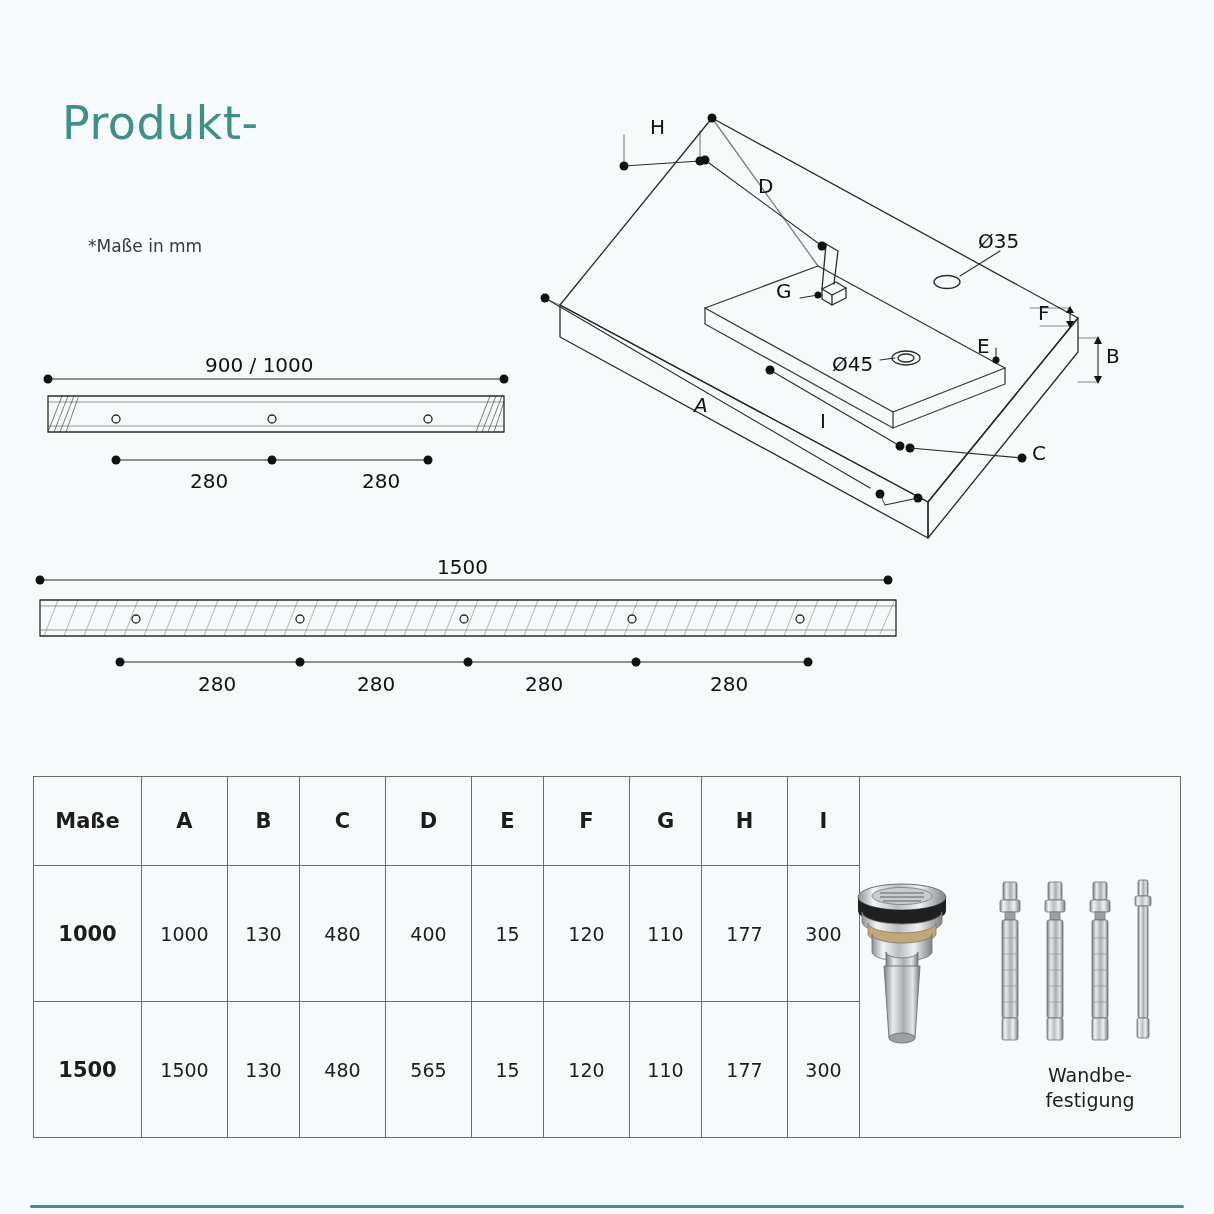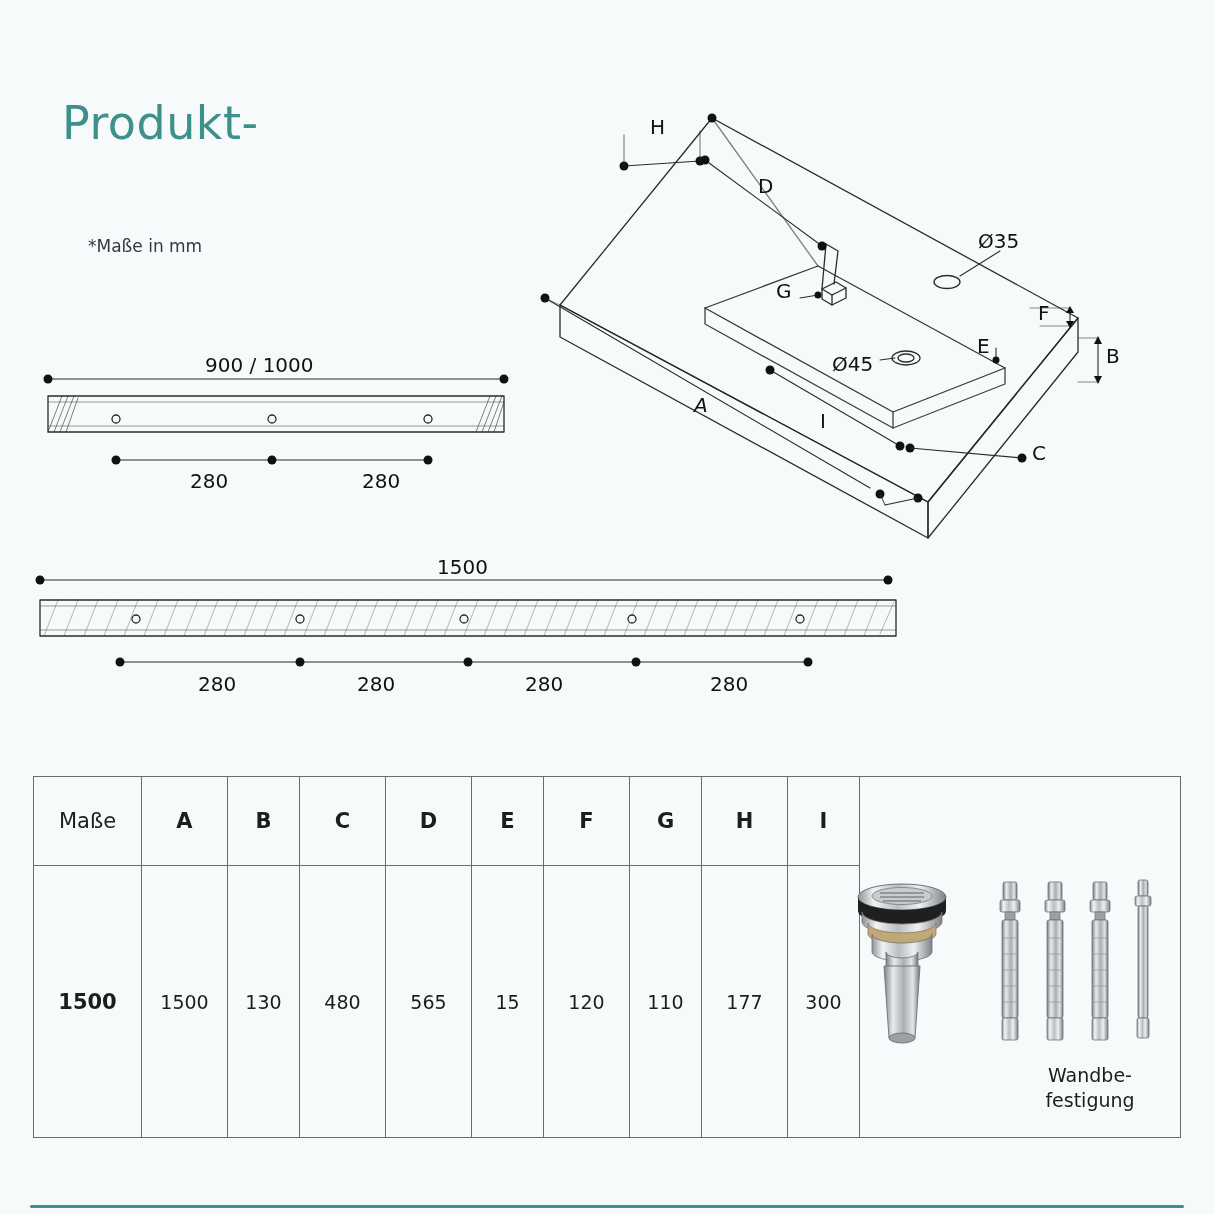--- a/index.html
+++ b/index.html
@@ -47,21 +47,21 @@
     color:#1d1d1d;
   }
   table.specs th, table.specs td {
     border:1px solid #6b6b6b;
     text-align:center;
     vertical-align:middle;
     font-weight:400;
     padding:0;
   }
   table.specs thead th { font-weight:700; font-size:21px; height:88px; }
-  table.specs thead th.corner { font-size:21px; font-weight:400; }
+  table.specs thead th.corner { font-size:21px; font-weight:700; }
   table.specs tbody td { height:91px; }
   table.specs tbody td.rowhead { font-weight:700; font-size:21px; }
   table.specs col.c0 { width:108px; }
   table.specs col.cx { width:86px; }
   table.specs col.cs { width:72px; }
 
   .acc-box {
     position:absolute; left:800px; top:0; width:348px; height:362px;
     border:1px solid #6b6b6b; border-left:none;
     box-sizing:border-box;
@@ -317,20 +317,32 @@
           <th>D</th>
           <th>E</th>
           <th>F</th>
           <th>G</th>
           <th>H</th>
           <th>I</th>
         </tr>
       </thead>
       <tbody>
         <tr>
+          <td class="rowhead">1000</td>
+          <td>1000</td>
+          <td>130</td>
+          <td>480</td>
+          <td>400</td>
+          <td>15</td>
+          <td>120</td>
+          <td>110</td>
+          <td>177</td>
+          <td>300</td>
+        </tr>
+        <tr>
           <td class="rowhead">1500</td>
           <td>1500</td>
           <td>130</td>
           <td>480</td>
           <td>565</td>
           <td>15</td>
           <td>120</td>
           <td>110</td>
           <td>177</td>
           <td>300</td>

